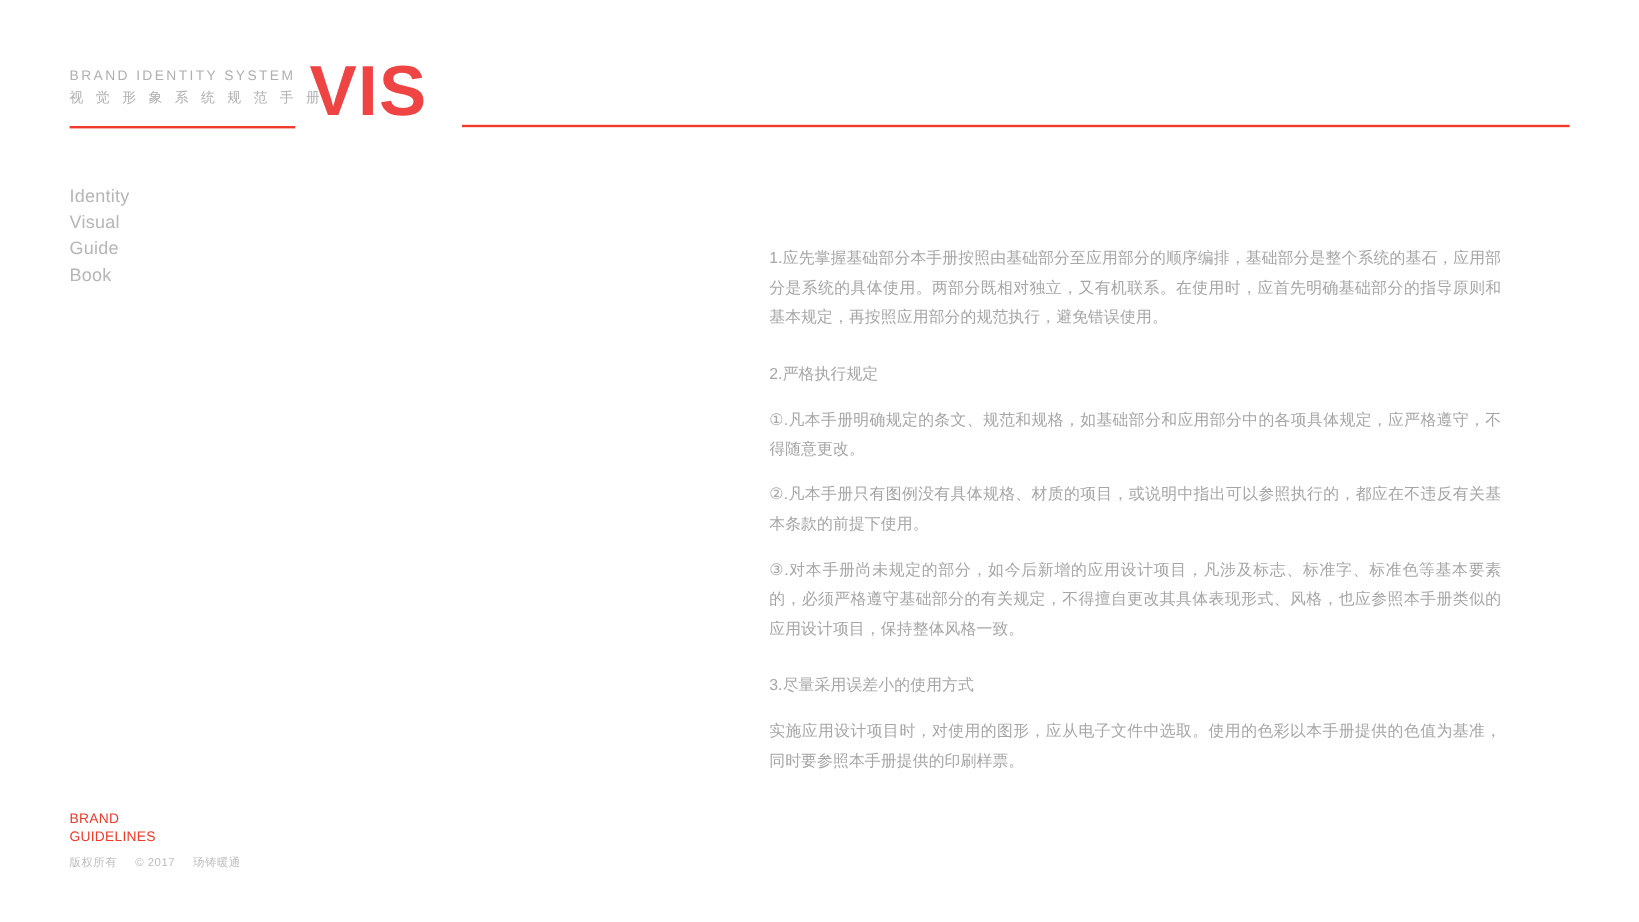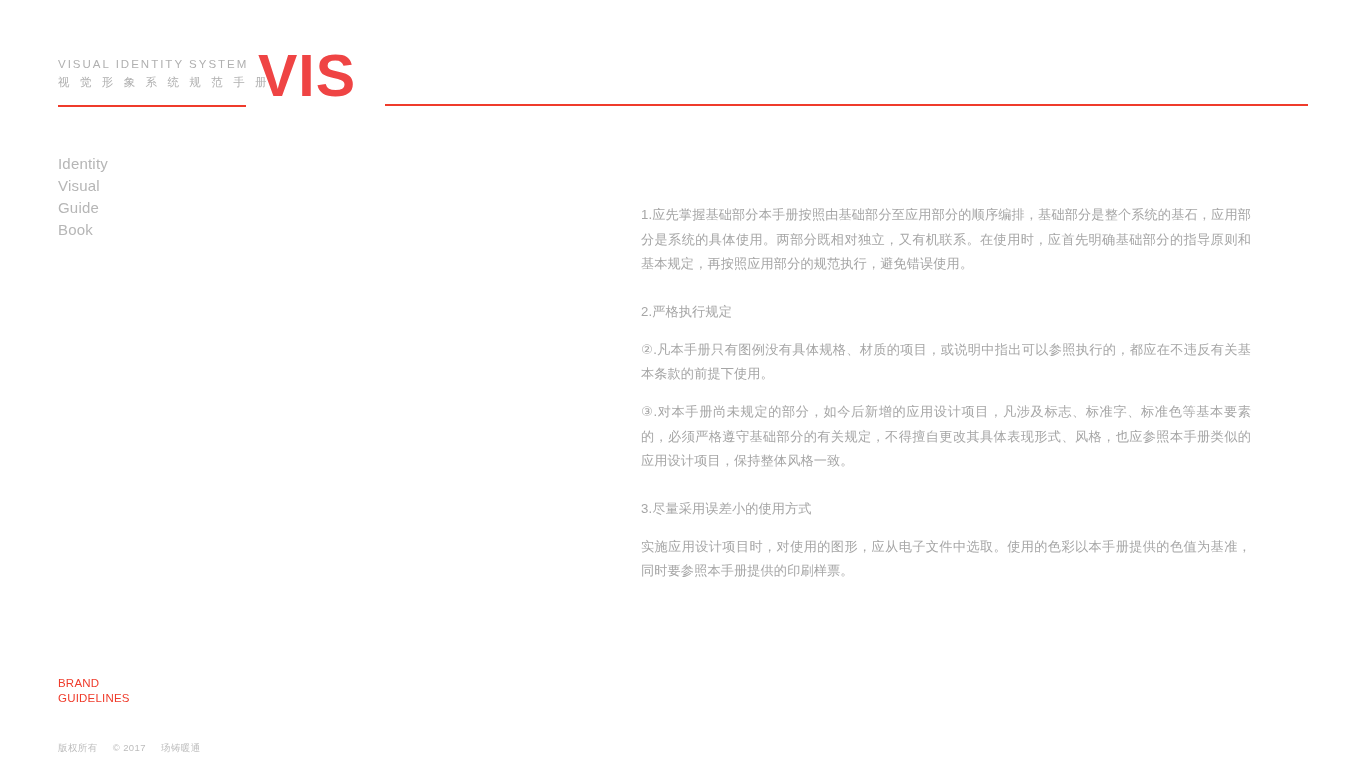--- a/index.html
+++ b/index.html
@@ -128,39 +128,39 @@
     width: 400px;
   }
   .footer-brand {
     font-size: 11.5px;
     line-height: 14.5px;
     color: #ef3b2b;
     font-weight: 400;
     letter-spacing: 0.2px;
   }
   .footer-copyright {
-    margin-top: 36px;
+    margin-top: 8px;
     font-size: 9.5px;
     color: #bdbdbd;
     letter-spacing: 0.4px;
     line-height: 14px;
     white-space: nowrap;
   }
   .cr-sep {
     display: inline-block;
     width: 9px;
   }
 </style>
 </head>
 <body>
 
 <div class="header">
 
   <div class="header-mark">
-    <div class="mark-en">VISUAL  IDENTITY  SYSTEM</div>
+    <div class="mark-en">BRAND  IDENTITY  SYSTEM</div>
     <div class="mark-cn">视 觉 形 象 系 统 规 范 手 册</div>
   </div>
 
   <div class="mark-rule"></div>
 
   <div class="vis-logo">VIS</div>
 
   <div class="header-rule"></div>
 
 </div>
@@ -174,20 +174,21 @@
 
 <div class="main">
 
 
   <div class="body-block">
     <p class="body-line">1.应先掌握基础部分本手册按照由基础部分至应用部分的顺序编排，基础部分是整个系统的基石，应用部分是系统的具体使用。两部分既相对独立，又有机联系。在使用时，应首先明确基础部分的指导原则和基本规定，再按照应用部分的规范执行，避免错误使用。</p>
   </div>
 
   <div class="body-block">
     <p class="body-line">2.严格执行规定</p>
+    <p class="body-line">①.凡本手册明确规定的条文、规范和规格，如基础部分和应用部分中的各项具体规定，应严格遵守，不得随意更改。</p>
     <p class="body-line">②.凡本手册只有图例没有具体规格、材质的项目，或说明中指出可以参照执行的，都应在不违反有关基本条款的前提下使用。</p>
     <p class="body-line">③.对本手册尚未规定的部分，如今后新增的应用设计项目，凡涉及标志、标准字、标准色等基本要素的，必须严格遵守基础部分的有关规定，不得擅自更改其具体表现形式、风格，也应参照本手册类似的应用设计项目，保持整体风格一致。</p>
   </div>
 
   <div class="body-block">
     <p class="body-line">3.尽量采用误差小的使用方式</p>
     <p class="body-line">实施应用设计项目时，对使用的图形，应从电子文件中选取。使用的色彩以本手册提供的色值为基准，同时要参照本手册提供的印刷样票。</p>
   </div>
 
 </div>

